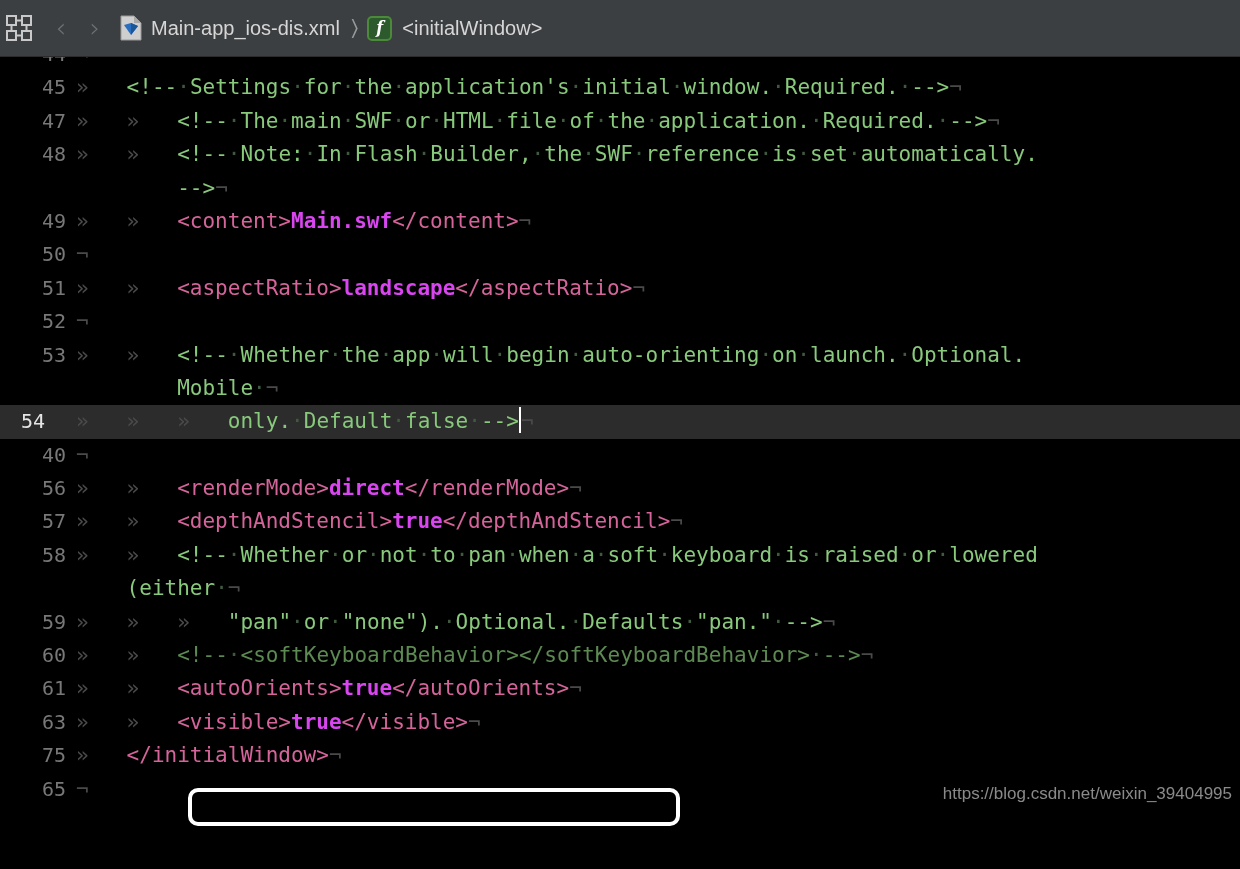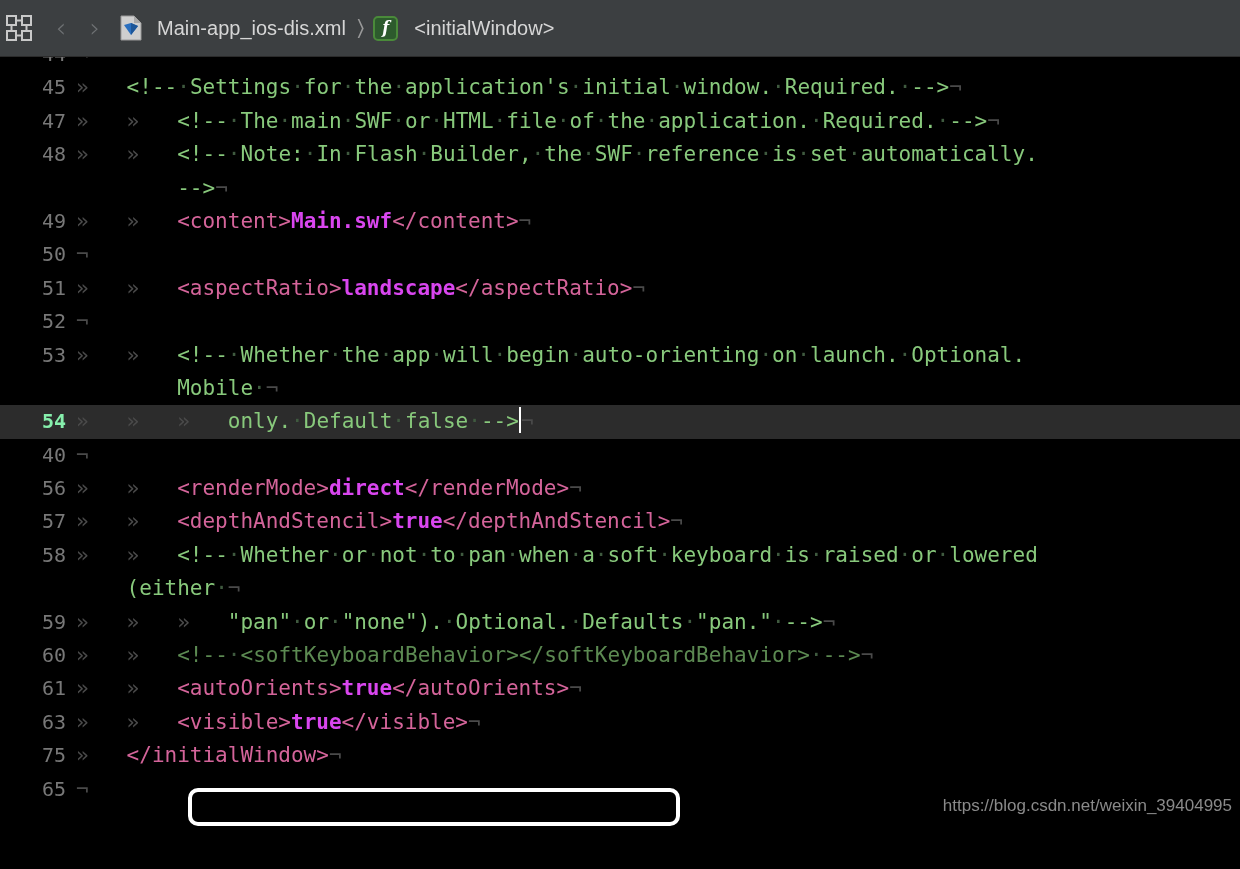--- a/index.html
+++ b/index.html
@@ -48,21 +48,20 @@
     flex: 0 0 auto;
     position: relative;
   }
 
   .crumb-text {
     color: #d6d6d6;
     font-size: 20px;
     font-family: "Liberation Sans", sans-serif;
     white-space: nowrap;
     flex: 0 0 auto;
-    margin-left: 6px;
   }
 
   .crumb-sep {
     color: #9a9a9a;
     font-size: 22px;
     font-family: "Liberation Sans", sans-serif;
     margin: 0 9px 0 11px;
     flex: 0 0 auto;
     user-select: none;
   }
@@ -113,21 +112,21 @@
   .gutter {
     width: 76px;
     flex: 0 0 76px;
     text-align: right;
     padding-right: 10px;
     color: #787878;
     font-size: 20px;
     font-family: "DejaVu Sans Mono", monospace;
     user-select: none;
   }
-  .code-line.active .gutter { color: #86efac; font-weight: bold; }
+  .code-line.active .gutter { color: #e5e5e5; font-weight: normal; text-align: center; }
 
   .content {
     flex: 1 1 auto;
     white-space: pre;
     overflow: hidden;
     padding-left: 0;
   }
 
   
   .tab       { color: #4a4a4a; }   
@@ -157,21 +156,21 @@
     width: 492px;
     height: 38px;
     border: 4px solid #ffffff;
     border-radius: 10px;
     pointer-events: none;
   }
 
   #watermark {
     position: absolute;
     right: 8px;
-    bottom: 10px;
+    bottom: 22px;
     color: #8a8a8a;
     font-size: 17px;
     font-family: "Liberation Sans", sans-serif;
     white-space: nowrap;
   }
 </style>
 </head>
 <body>
 
 <div id="breadcrumb-bar">

